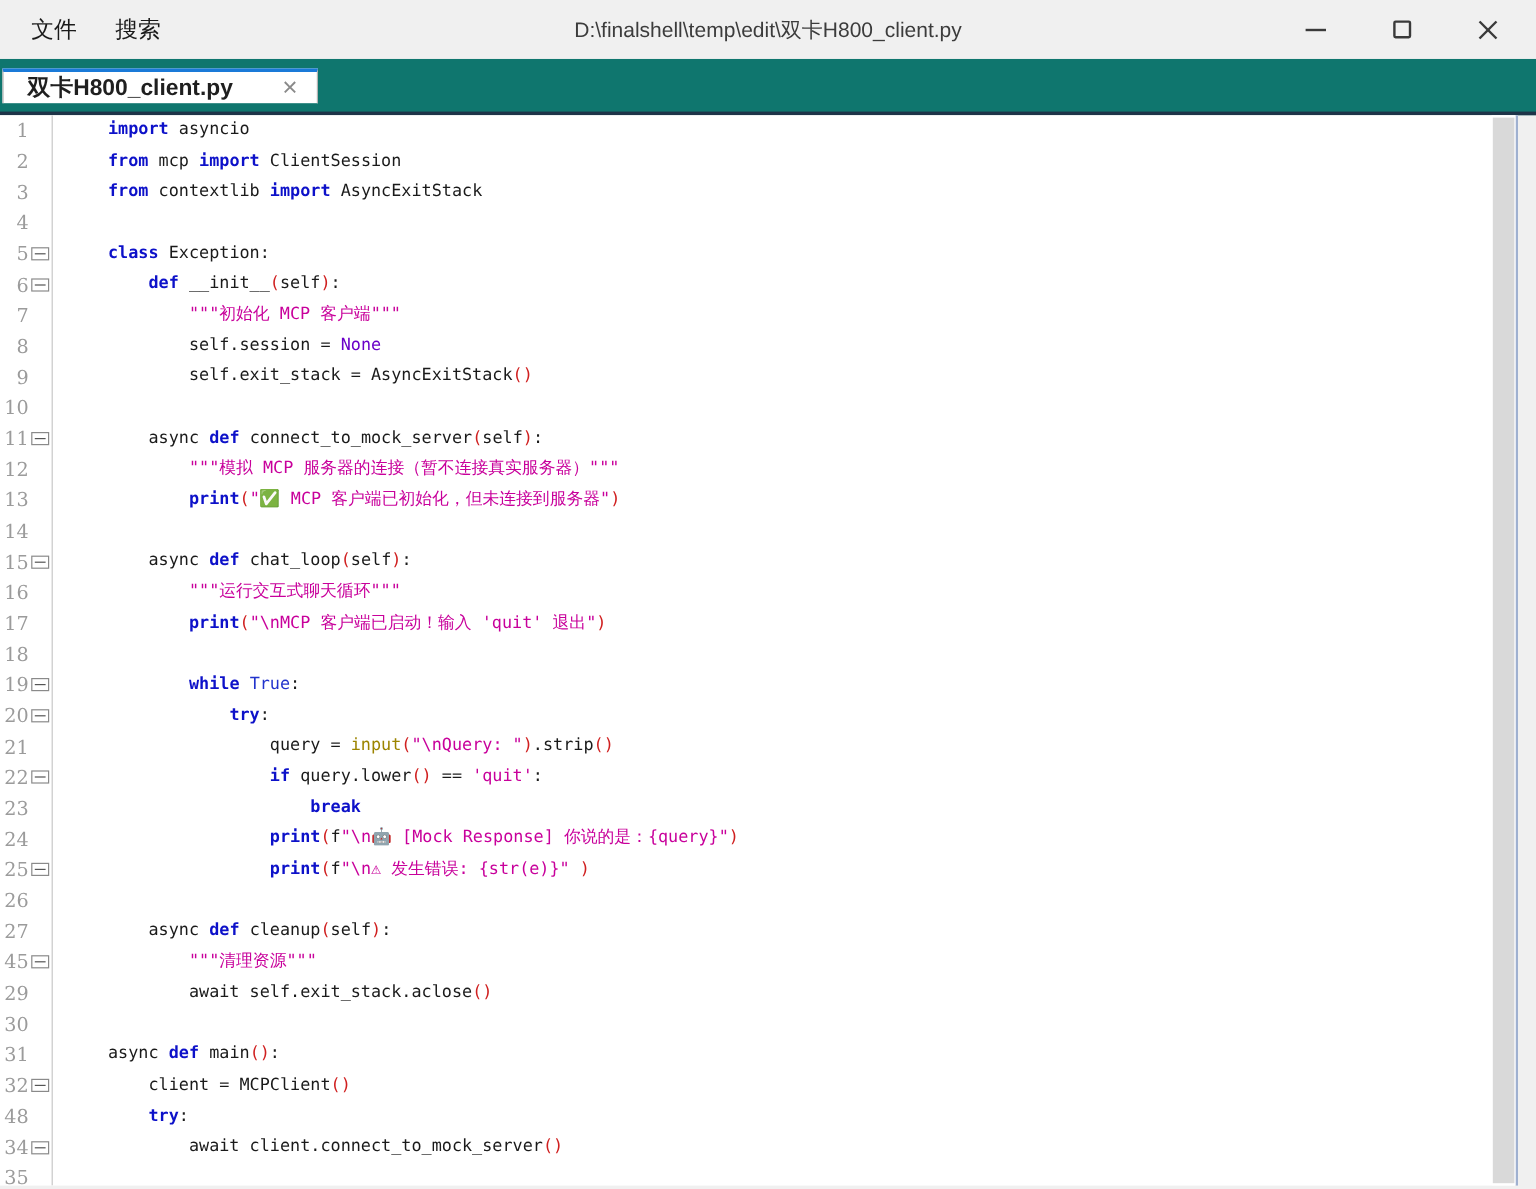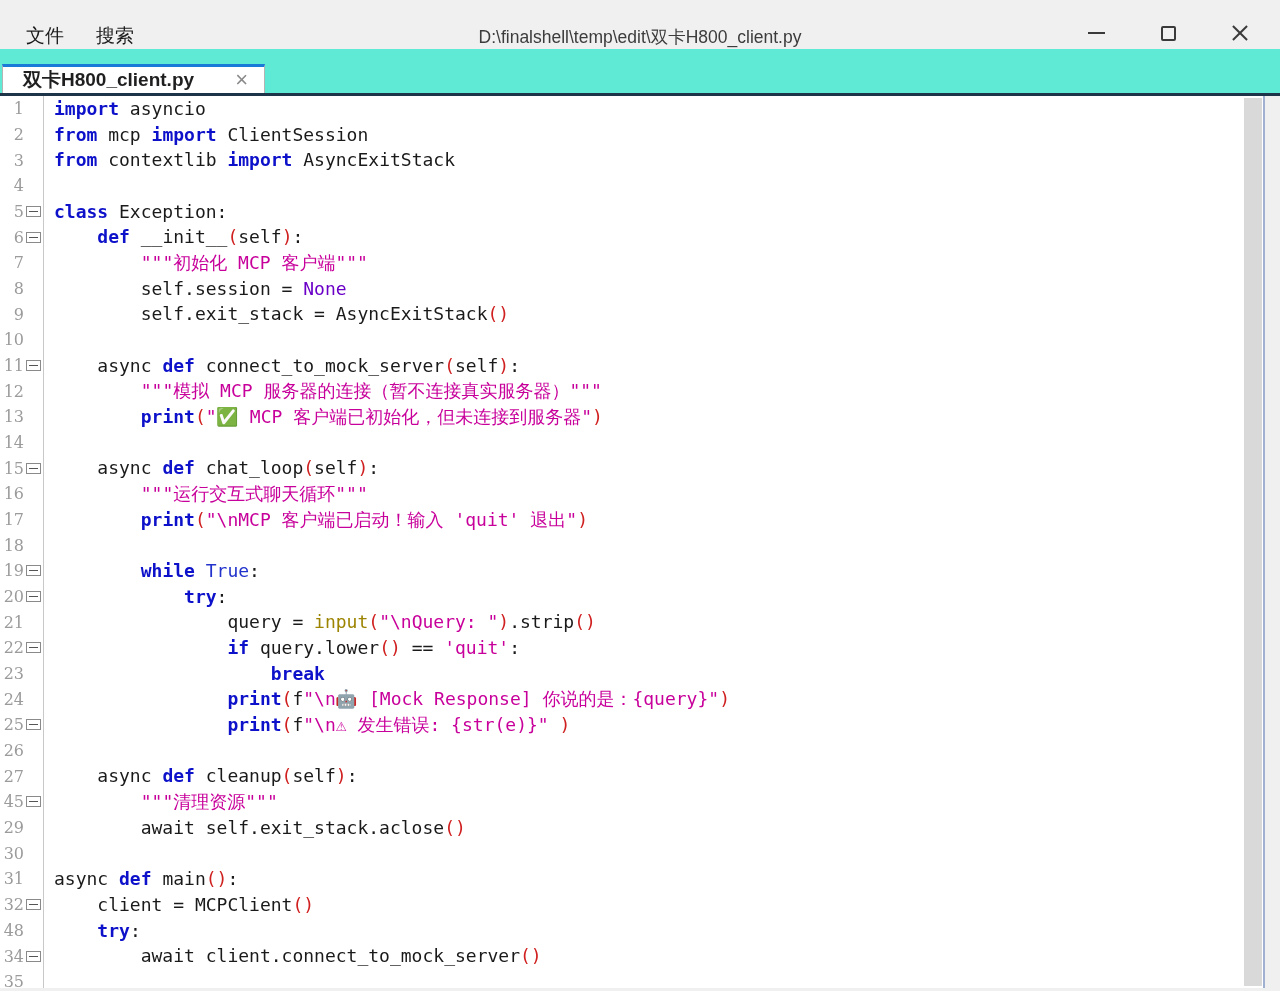--- a/index.html
+++ b/index.html
@@ -1,54 +1,54 @@
 <!DOCTYPE html>
 <html style="--accent: #1a7ad8; --divider: #1e3448; --kw: #0d11c9; --plain: #1a1a1a; --str: #c8009b; --builtin: #9c8400; --paren: #d02020; --noneColor: #6a00c8; --boolColor: #2233cc; --lineno: #9b9b9b;"><head>
 <meta charset="utf-8">
 <style>
   * { margin:0; padding:0; box-sizing:border-box; }
   html,body { width:1280px; height:991px; overflow:hidden; background:#f0f0f0;
               font-family:"Liberation Sans", sans-serif; }
 
   
-  .titlebar { height:49px; background:#f0f0f0; display:flex; align-items:flex-end; position:relative; }
+  .titlebar { height:49px; background:#f0f0f0; display:flex; align-items:center; position:relative; }
   .menus { display:flex; gap:32px; padding-left:26px; z-index:2; }
   .menu-item { font-size:19px; color:#1a1a1a; cursor:default; }
   .win-title { position:absolute; left:0; right:0; text-align:center; font-size:17.5px; color:#3c3c3c; }
   .win-controls { margin-left:auto; display:flex; align-items:center; gap:40px; padding-right:24px; z-index:2; }
   .ctrl { width:32px; height:32px; display:flex; align-items:center; justify-content:center; }
   .min-glyph { width:17px; height:0; border-top:2px solid #3a3a3a; }
   .max-glyph { width:15px; height:15px; border:2px solid #3a3a3a; border-radius:2px; }
   .close-glyph { width:18px; height:18px; position:relative; }
   .close-glyph::before, .close-glyph::after { content:""; position:absolute; left:-1px; top:8px;
       width:20px; height:2px; background:#3a3a3a; }
   .close-glyph::before { transform:rotate(45deg); }
   .close-glyph::after  { transform:rotate(-45deg); }
 
   
-  .tabbar { height:47px; background:#5eead4; border-bottom:3px solid var(--divider,#1e3448);
-            display:flex; align-items:flex-end; }
+  .tabbar { height:47px; background:#0f766e; border-bottom:3px solid var(--divider,#1e3448);
+            display:flex; align-items:center; }
   .tab { margin-left:2px; width:263px; background:#ffffff; border-top:3px solid var(--accent,#1a7ad8);
          border-left:1px solid #b4b4b4; border-right:1px solid #b4b4b4;
          display:flex; align-items:center; padding:0 14px 0 20px; }
   .tab-label { font-size:19px; font-weight:bold; color:#1f1f1f; white-space:nowrap; }
   .tab-close { margin-left:auto; font-size:22px; color:#8a8a8a; line-height:1; padding:0 2px; }
 
   
   .editor { height:892px; background:#ffffff; display:flex;
             margin-right:15px; border-right:2px solid #9fb0d0; overflow:hidden; }
   .gutter { width:44px; flex:0 0 44px; border-right:1px solid #c8c8c8; padding-top:0; }
   .g-row { height:25.68px; display:flex; align-items:center; justify-content:flex-end; padding-right:2px; }
   .lnum { font-family:"DejaVu Serif", serif; font-size:16px; color:var(--lineno,#9b9b9b); }
   .foldslot { width:15px; height:11px; margin-left:2px; flex:0 0 15px; position:relative; }
   .foldbox { border:1px solid #8a8a8a; background:#fff; width:11px; }
   .foldbox::after { content:""; position:absolute; left:2px; right:2px; top:4px; height:1px; background:#555; }
   .code { flex:1 1 auto; padding-left:10px; overflow:hidden; }
   .c-row { height:25.68px; line-height:25.68px; white-space:pre;
-           font-family:"DejaVu Sans Mono", monospace; font-size:18px; color:var(--plain,#1a1a1a); }
+           font-family:"DejaVu Sans Mono", monospace; font-size:14px; color:var(--plain,#1a1a1a);margin-left:36px; }
   .tk-k { color:var(--kw,#0d11c9); font-weight:bold; }
   .tk-p { color:var(--plain,#1a1a1a); }
   .tk-s { color:var(--str,#c8009b); }
   .tk-b { color:var(--builtin,#9c8400); }
   .tk-r { color:var(--paren,#d02020); }
   .tk-n { color:var(--noneColor,#6a00c8); }
   .tk-t { color:var(--boolColor,#2233cc); }
   .scrollbar { flex:0 0 20px; background:#ffffff; padding:2px 1px 2px 1px; }
   .thumb { width:18px; height:100%; background:#d9d9d9; }
 </style>

